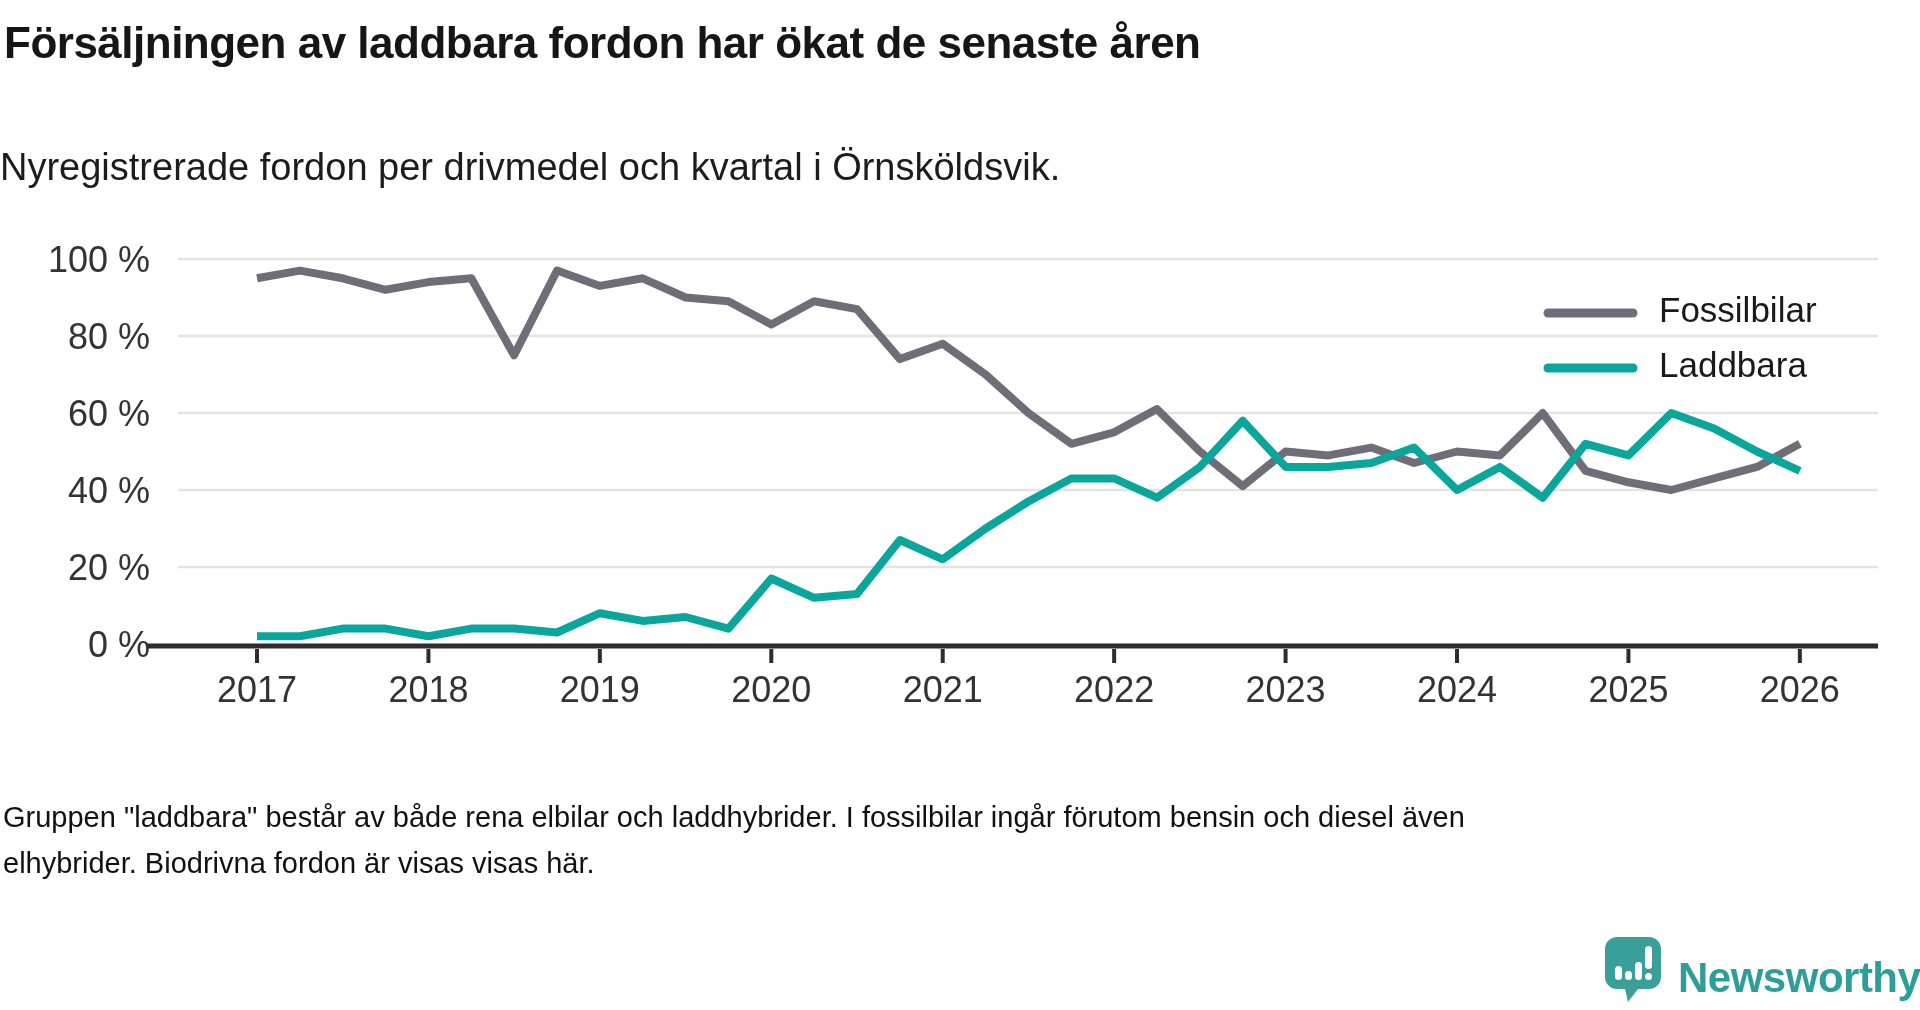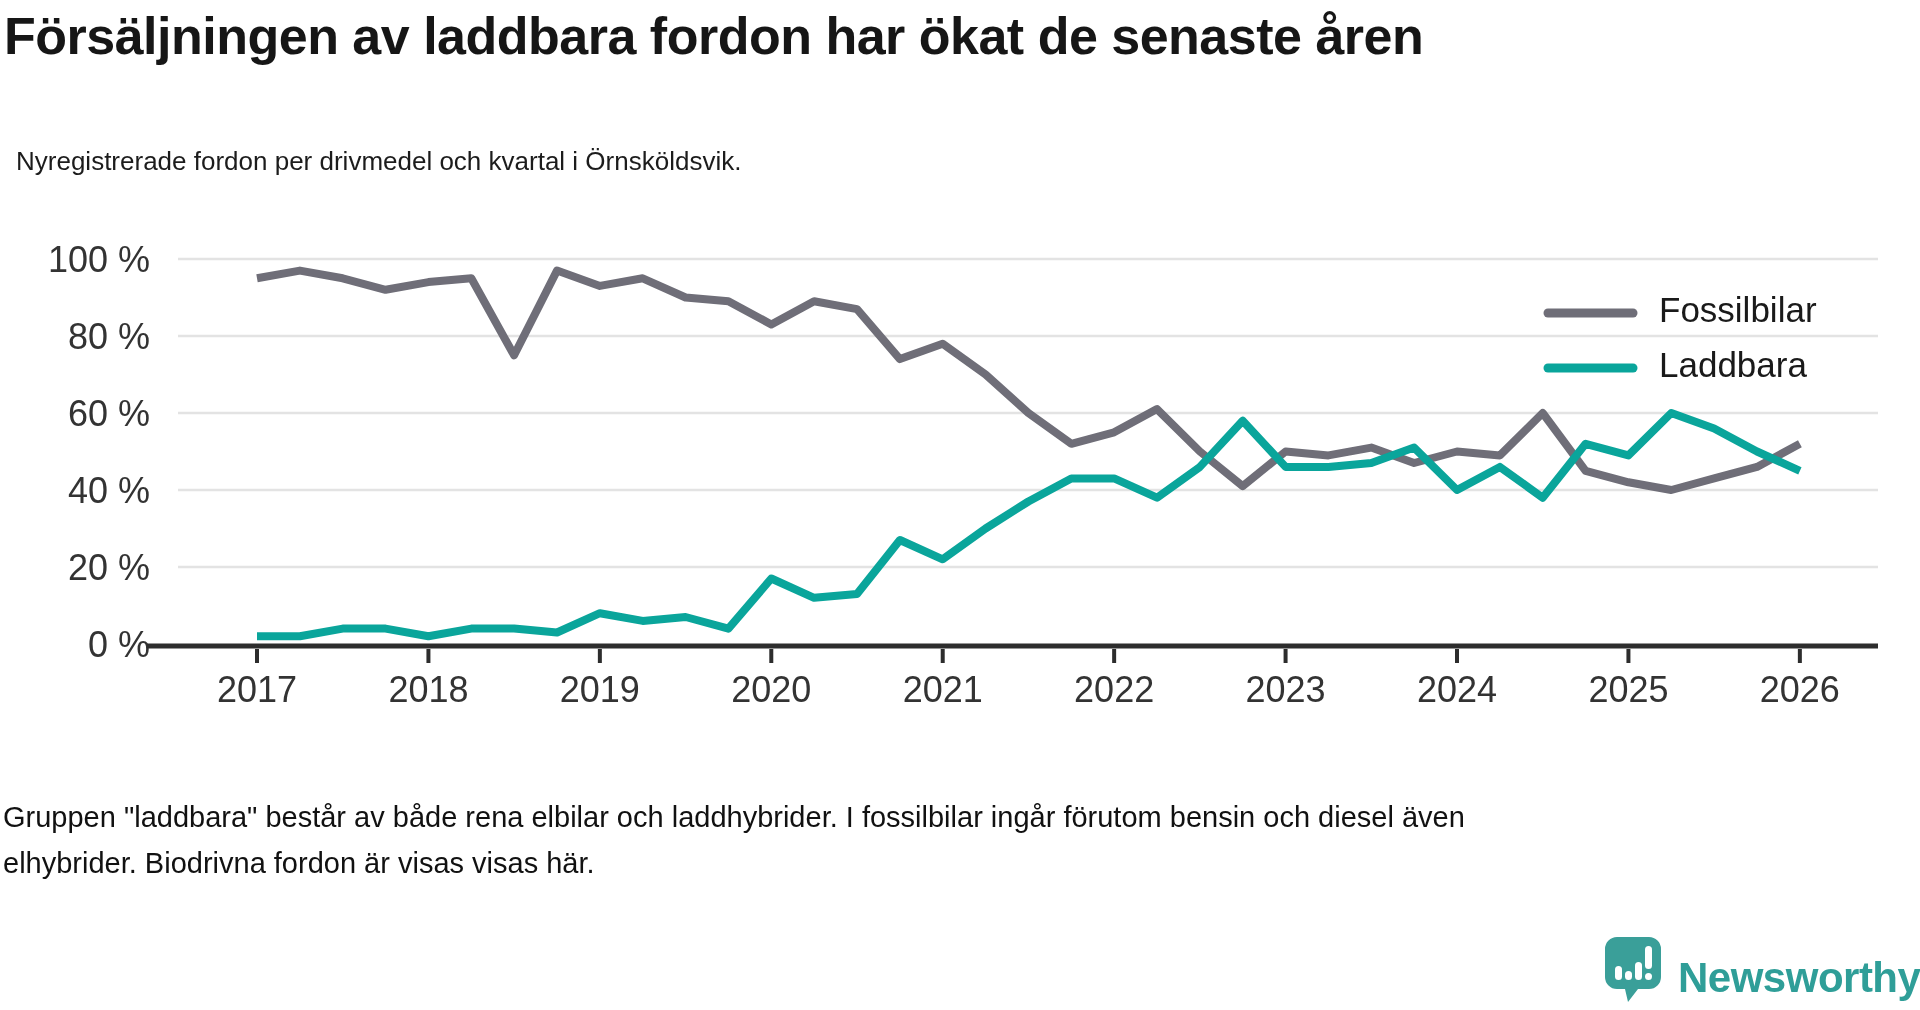--- a/index.html
+++ b/index.html
@@ -2,26 +2,26 @@
 <html><head>
 <meta charset="utf-8">
 <style>
   html,body { margin:0; padding:0; background:#ffffff; }
   #page {
     position:relative; width:1920px; height:1010px;
     background:#ffffff; overflow:hidden;
     font-family:"Liberation Sans", sans-serif;
   }
   .title {
-    position:absolute; left:4px; top:6px; width:1700px;
-    font-size:52px; font-weight:700; color:#161616; letter-spacing:-0.5px;
+    position:absolute; left:4px; top:18px; width:1700px;
+    font-size:44px; font-weight:700; color:#161616; letter-spacing:-0.5px;
   }
   .subtitle {
-    position:absolute; left:16px; top:146px; width:1700px;
-    font-size:26px; font-weight:400; color:#1c1c1c;
+    position:absolute; left:0; top:146px; width:1700px;
+    font-size:38px; font-weight:400; color:#1c1c1c;
   }
   #chart-svg { position:absolute; left:0; top:0; }
   #chart-svg text { font-family:"Liberation Sans", sans-serif; }
   .footer {
     position:absolute; left:3px; top:794px; width:1860px;
     font-size:29px; color:#111111; line-height:46px;
   }
   .logo {
     position:absolute; left:1604px; top:936px;
     display:flex; align-items:flex-end; gap:16px;

